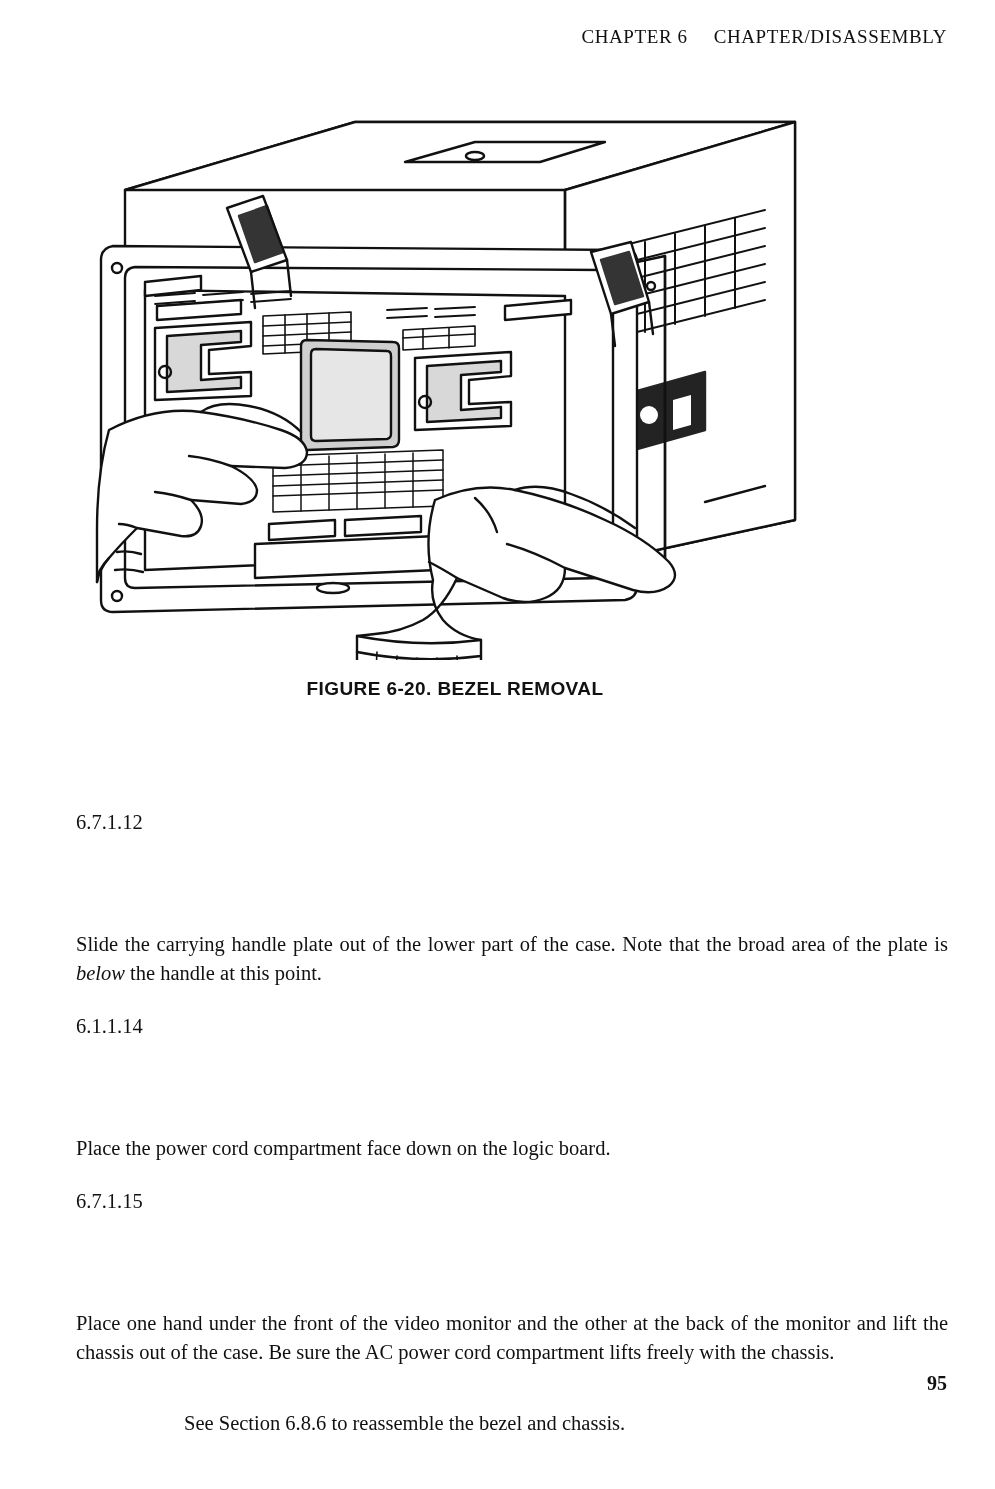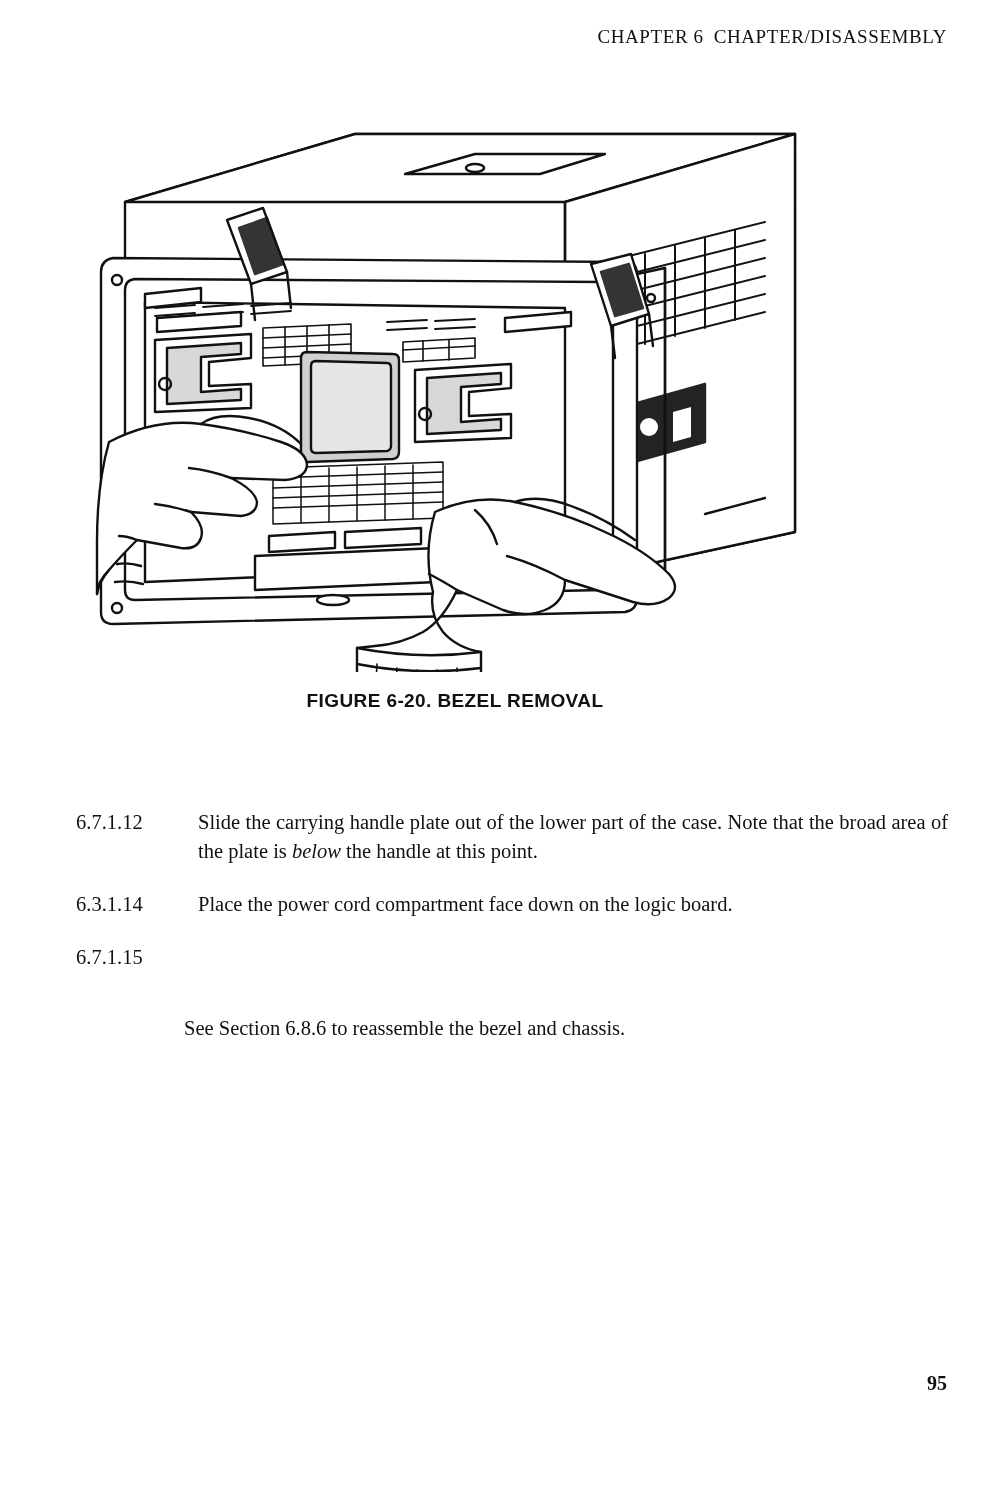--- a/index.html
+++ b/index.html
@@ -25,27 +25,27 @@
   .running-head {
     position: absolute;
     top: 26px;
     right: 48px;
     font-family: "Liberation Serif", serif;
     font-size: 19px;
     letter-spacing: 0.6px;
     white-space: nowrap;
   }
   .running-head .chapter {
-    margin-right: 10px;
+    margin-right: 26px;
   }
 
   
   .figure-block {
     position: absolute;
-    top: 112px;
+    top: 100px;
     left: 0;
     width: 910px;
   }
   .figure-art {
     width: 900px;
     height: 560px;
     margin: 0 auto;
     display: block;
   }
   .figure-caption {
@@ -61,20 +61,21 @@
   .steps {
     position: absolute;
     top: 808px;
     left: 76px;
     width: 872px;
   }
   .step {
     display: flex;
     align-items: flex-start;
     margin-bottom: 24px;
+    flex-direction: column;
   }
   .step-num {
     width: 122px;
     flex: 0 0 122px;
     font-size: 20.5px;
     line-height: 29px;
   }
   .step-text {
     flex: 1 1 auto;
     font-size: 20.5px;
@@ -280,26 +281,27 @@
 
   <div class="steps">
 
     <div class="step">
       <div class="step-num">6.7.1.12</div>
       <div class="step-text">Slide the carrying handle plate out of the lower part of the case. Note that the broad area of the plate is <em>below</em> the handle at this point.</div>
     </div>
 
 
     <div class="step">
-      <div class="step-num">6.3.1.14</div>
+      <div class="step-num">6.1.1.14</div>
       <div class="step-text">Place the power cord compartment face down on the logic board.</div>
     </div>
 
     <div class="step">
       <div class="step-num">6.7.1.15</div>
+      <div class="step-text">Place one hand under the front of the video monitor and the other at the back of the monitor and lift the chassis out of the case. Be sure the AC power cord compartment lifts freely with the chassis.</div>
     </div>
 
     <div class="closing">See Section 6.8.6 to reassemble the bezel and chassis.</div>
   </div>
 
   <div class="page-number">95</div>
 
 </div>
 
 </body></html>

